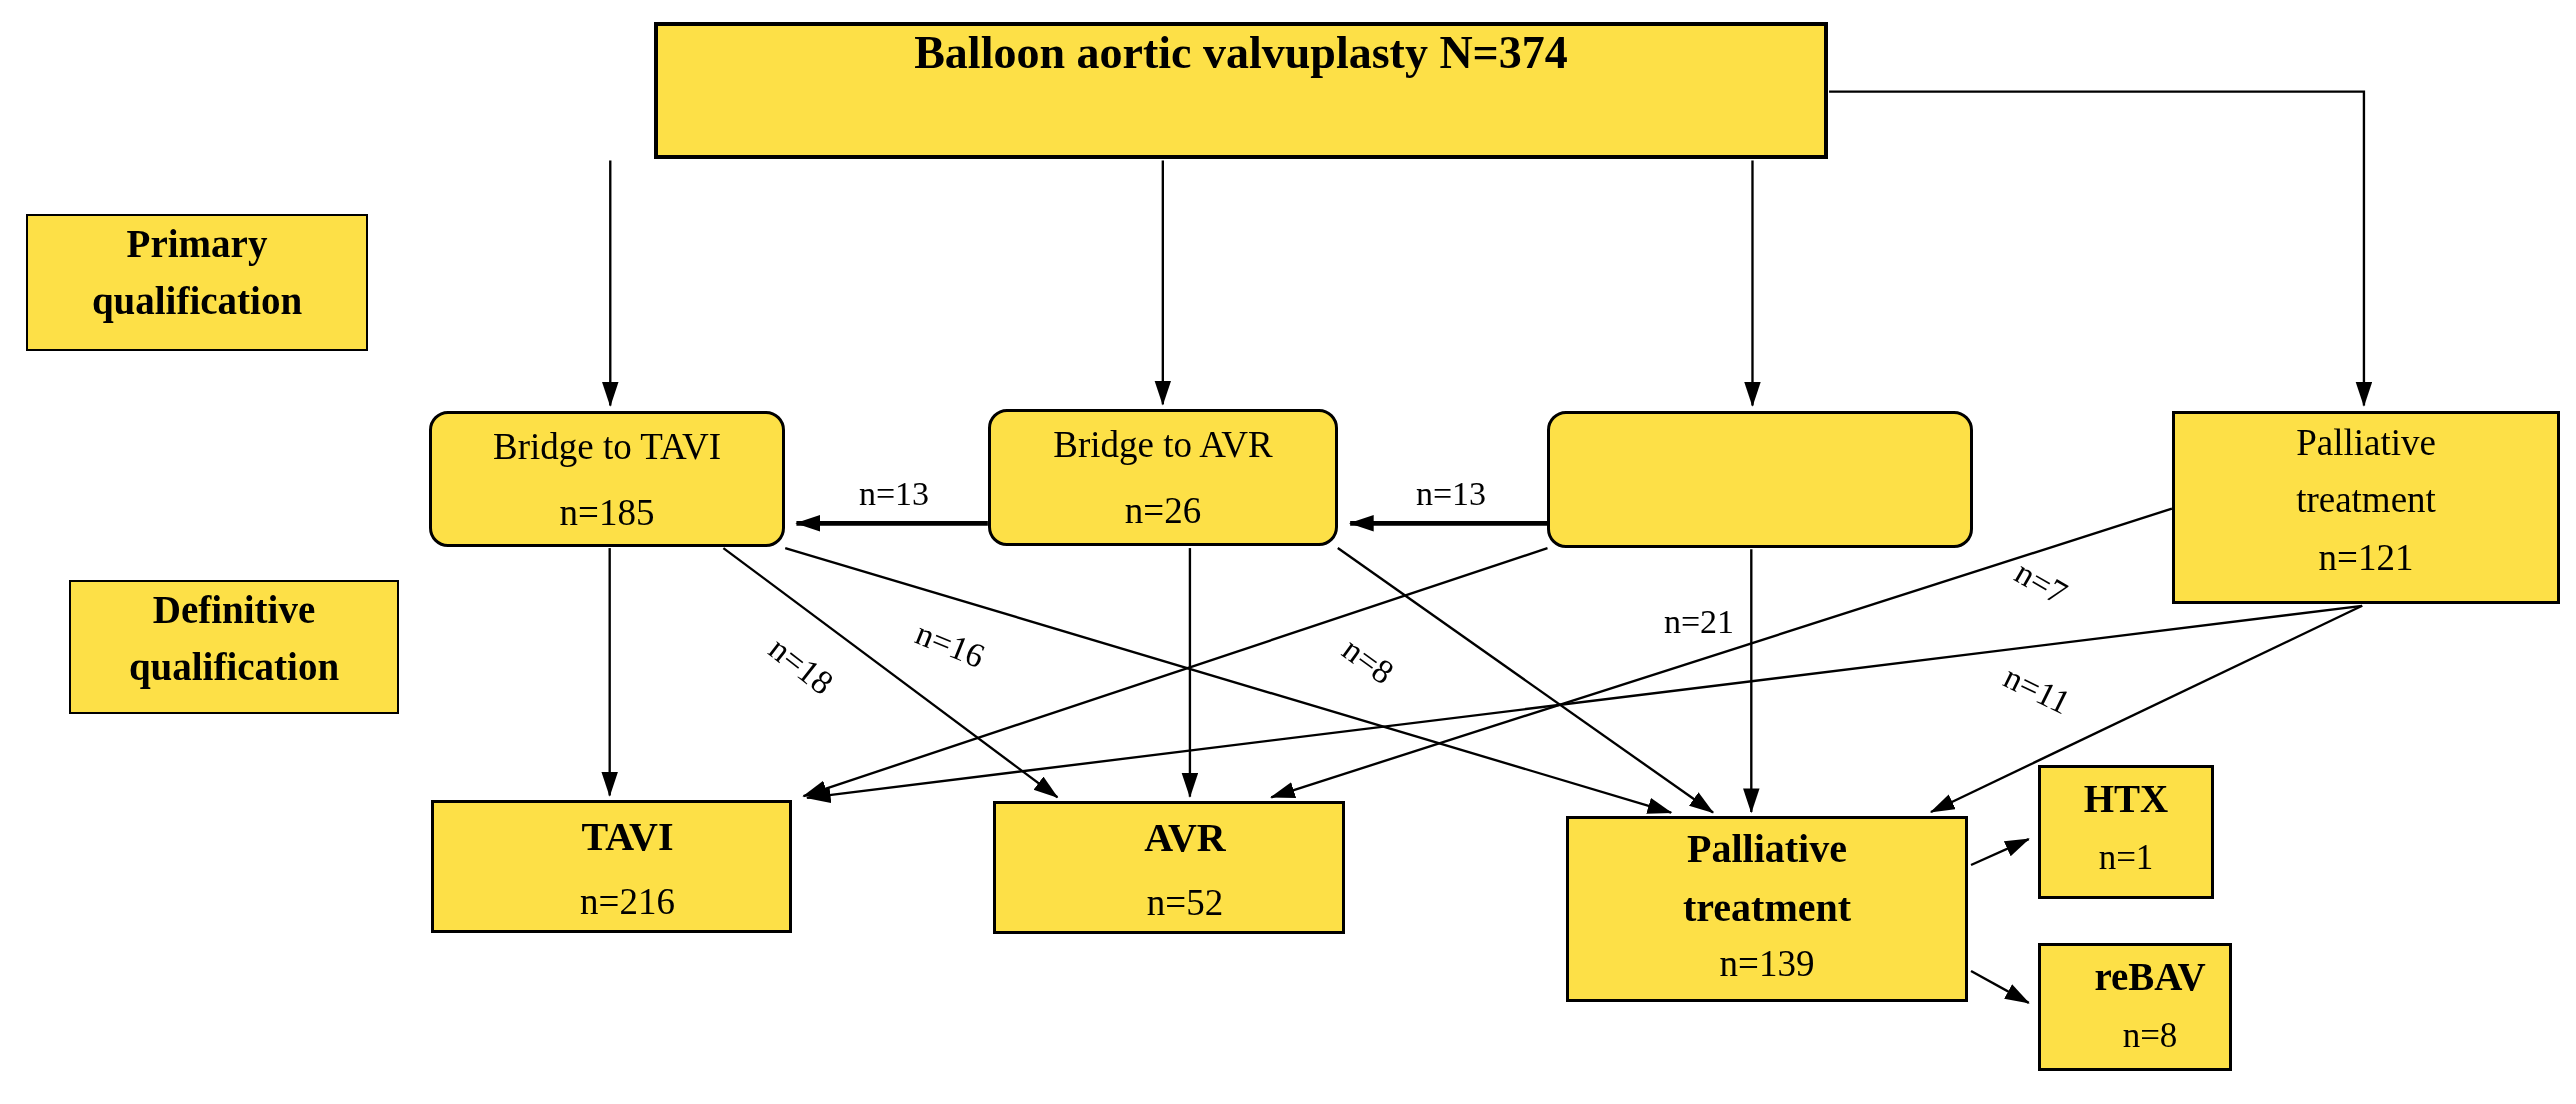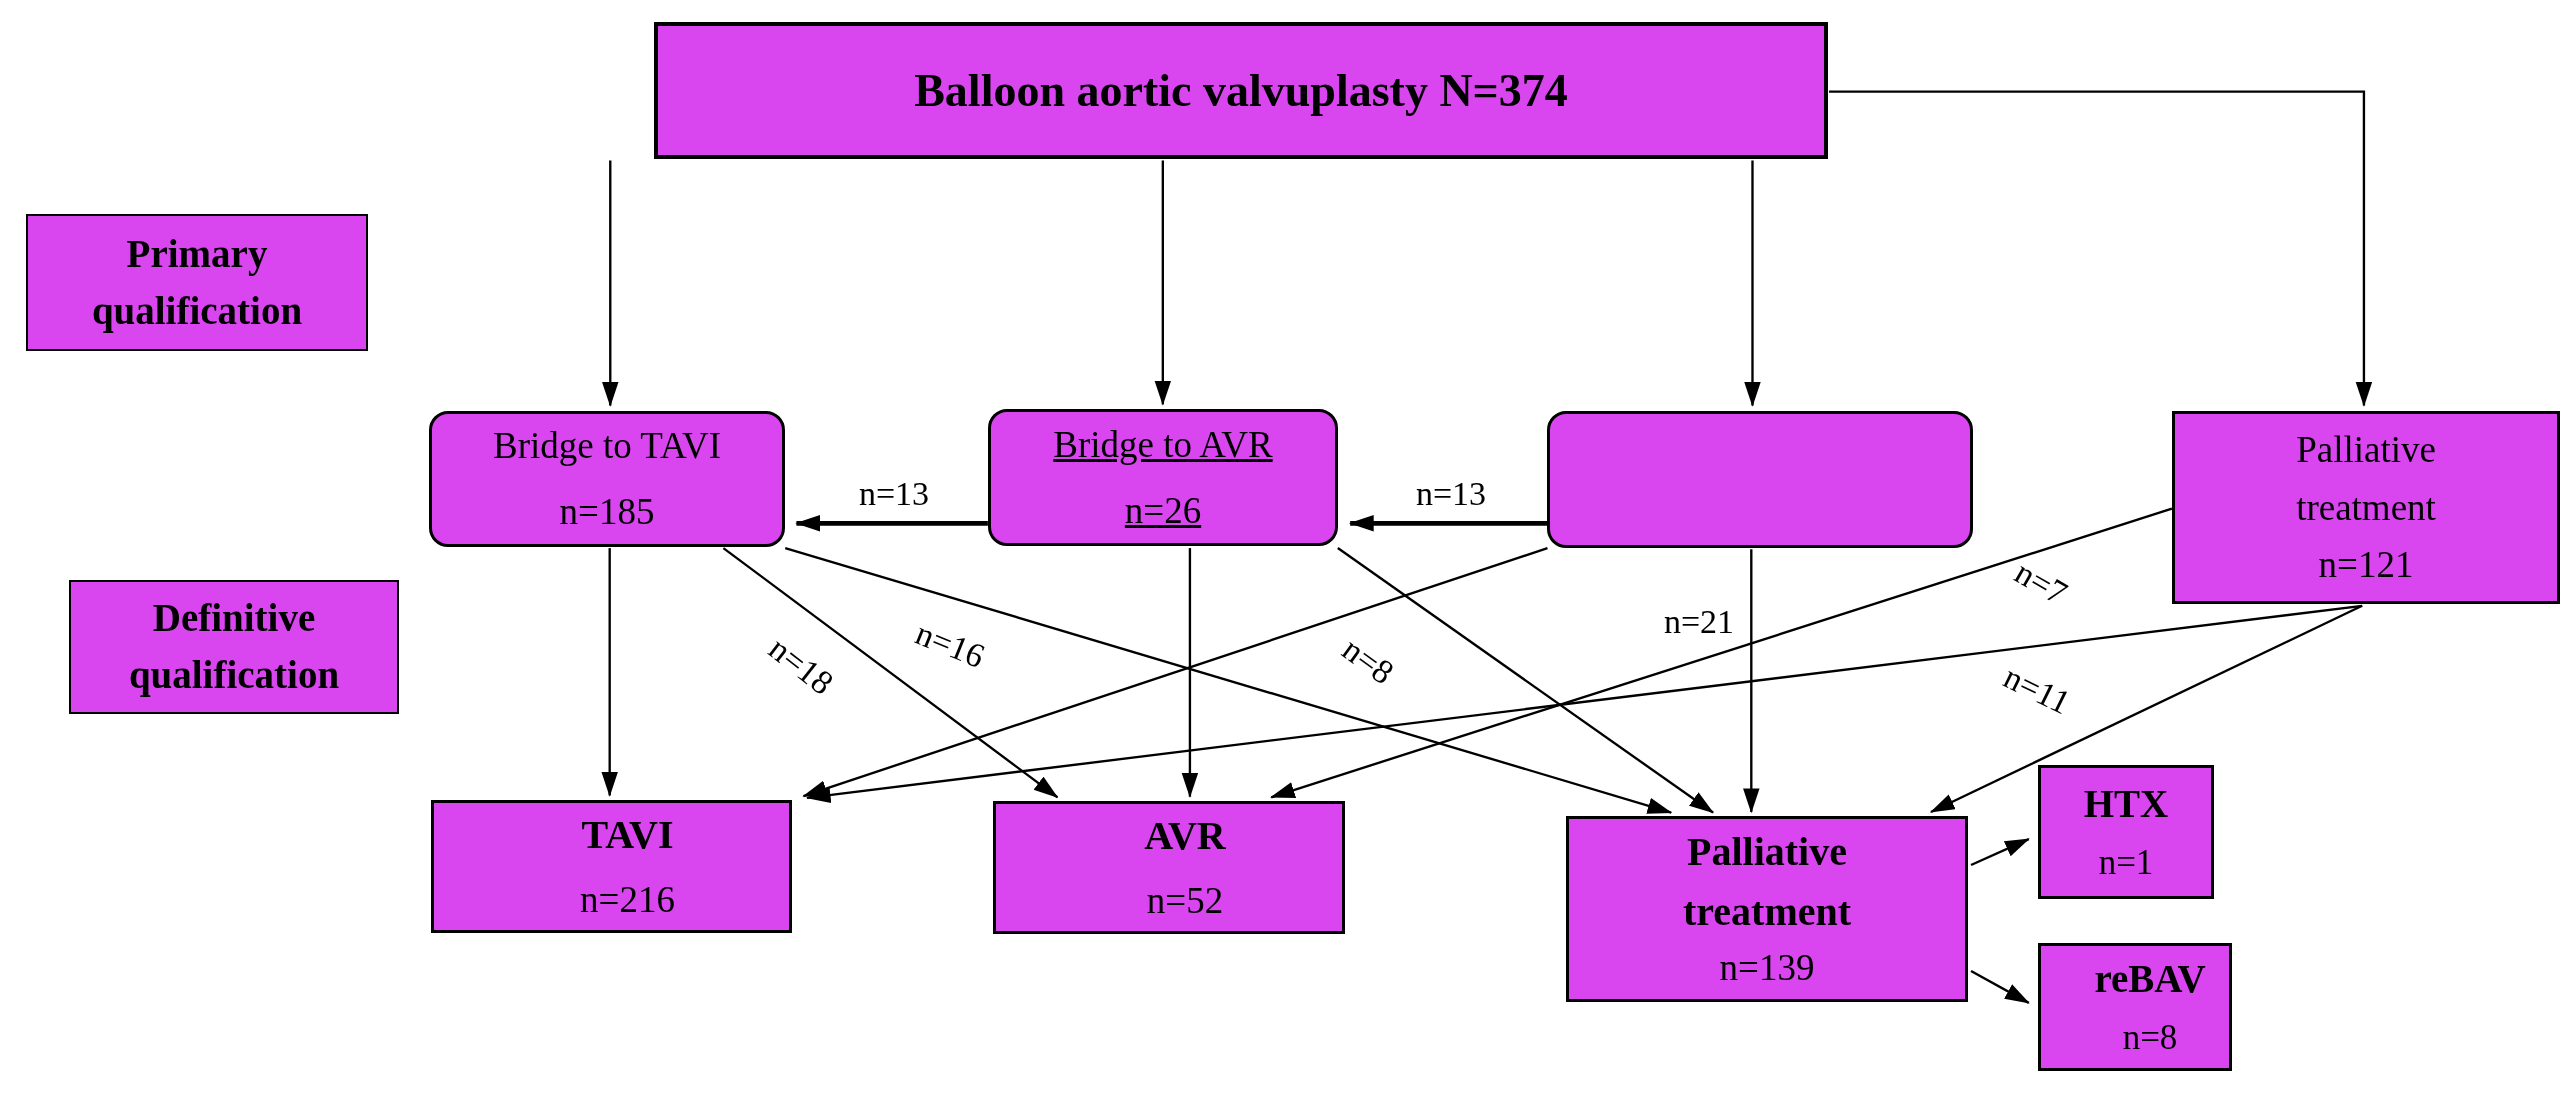--- a/index.html
+++ b/index.html
@@ -3,22 +3,22 @@
 <meta charset="utf-8">
 <style>
   html,body{margin:0;padding:0;}
   body{
     width:2576px;height:1105px;position:relative;background:#ffffff;
     font-family:"Liberation Serif","DejaVu Serif",serif;color:#000;
     overflow:hidden;
   }
   #edges-svg{position:absolute;left:0;top:0;width:2576px;height:1105px;}
   .fbox{
-    position:absolute;box-sizing:border-box;border:3.5px solid #000;background:#d946ef;
-    display:flex;flex-direction:column;align-items:center;justify-content:center;
+    position:absolute;box-sizing:border-box;border:3.5px solid #000;background:#fde047;
+    display:flex;flex-direction:column;align-items:center;justify-content:flex-start;
     text-align:center;
   }
   .fbox .ln{display:block;}
   .topbox{border-width:4.1px;font-weight:bold;font-size:46px;}
   .sidebox{border-width:2.4px;font-weight:bold;font-size:39px;line-height:1.45;}
   .midbox{font-size:37px;line-height:1.78;border-radius:19px;}
   .midbox3{font-size:37px;line-height:1.55;}
   .botbox{font-size:37px;line-height:1.7;padding-left:32px;}
   .botbox .bold, .botbox3 .bold{font-weight:bold;font-size:40px;}
   .botbox3{font-size:37px;line-height:1.48;}
@@ -75,21 +75,21 @@
 </div>
 <div class="fbox sidebox" style="left:26px;top:580px;width:330px;height:134px;margin-left:43px;">
   <span class="ln">Definitive</span>
   <span class="ln">qualification</span>
 </div>
 
 <div class="fbox midbox" style="left:429px;top:411px;width:356px;height:136px;">
   <span class="ln">Bridge to TAVI</span>
   <span class="ln">n=185</span>
 </div>
-<div class="fbox midbox" style="left:988px;top:409px;width:350px;height:137px;text-decoration:underline;">
+<div class="fbox midbox" style="left:988px;top:409px;width:350px;height:137px;">
   <span class="ln">Bridge to AVR</span>
   <span class="ln">n=26</span>
 </div>
 <div class="fbox midbox" style="left:1547px;top:411px;width:426px;height:137px;">
 </div>
 <div class="fbox midbox3" style="left:2172px;top:411px;width:388px;height:193px;">
   <span class="ln">Palliative</span>
   <span class="ln">treatment</span>
   <span class="ln">n=121</span>
 </div>

